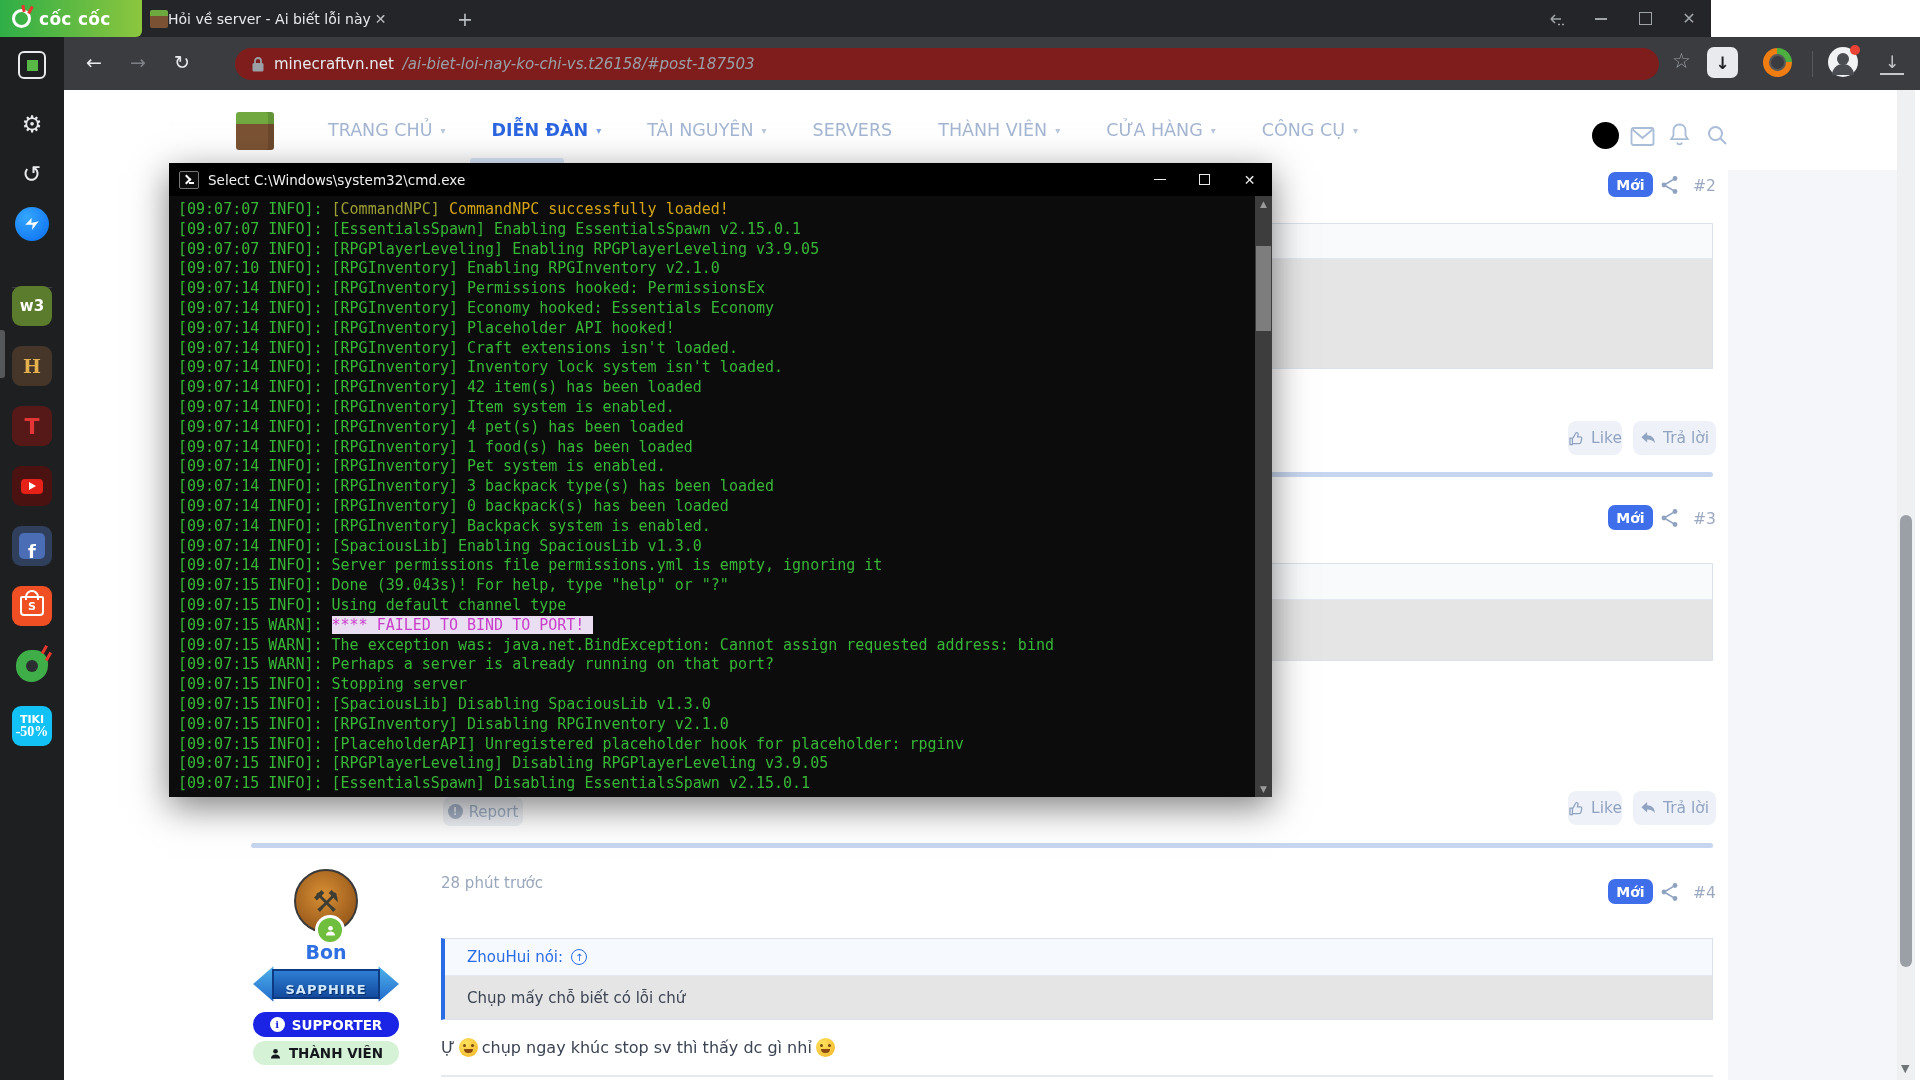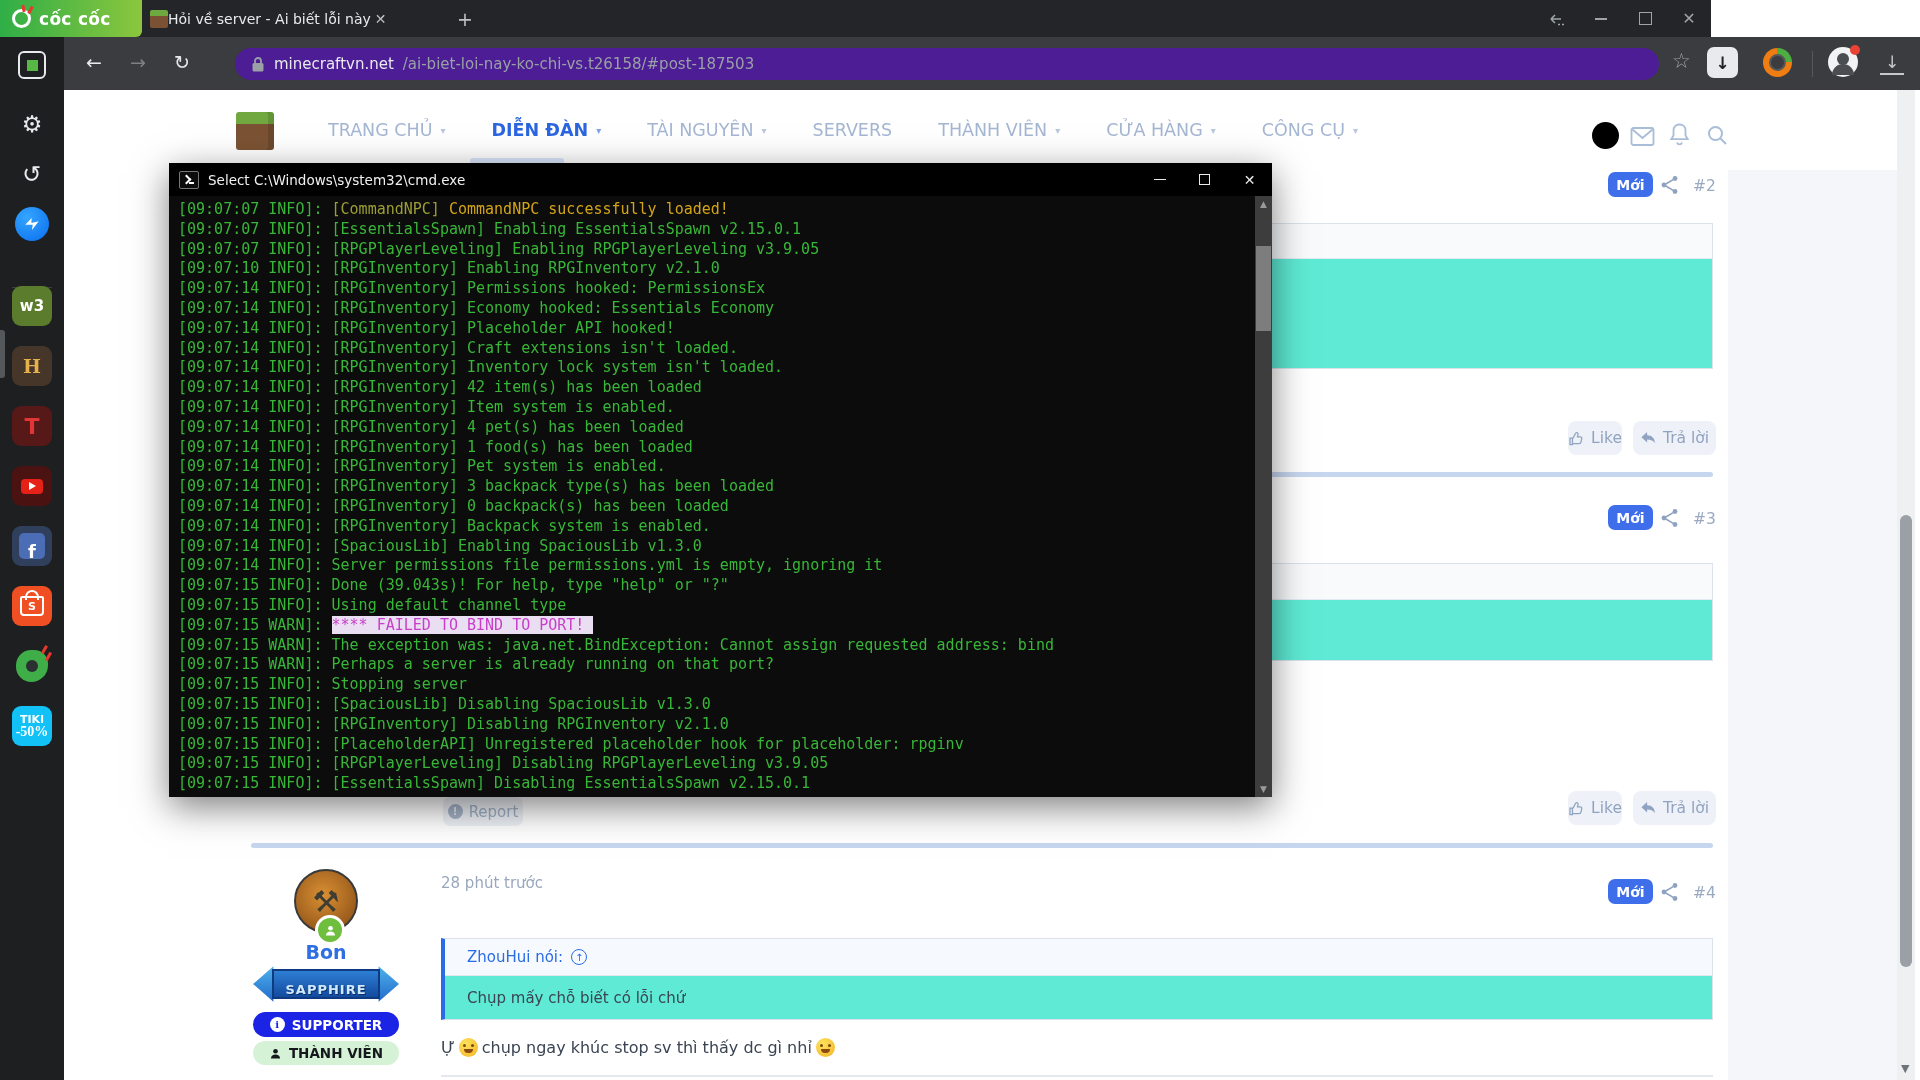--- a/index.html
+++ b/index.html
@@ -19,24 +19,24 @@
   .tab-title{font-size:14px;color:#e8eaed;max-width:250px;white-space:nowrap;overflow:hidden;}
   .tab-close{color:#bdc1c6;font-size:14px;margin-left:4px;cursor:default;}
   .newtab{position:absolute;left:452px;top:6px;width:26px;height:26px;color:#bdc1c6;font-size:19px;
           display:flex;align-items:center;justify-content:center;}
   .wctrls{position:absolute;right:0;top:0;height:37px;display:flex;align-items:center;}
   .wctrl{width:44px;height:37px;display:flex;align-items:center;justify-content:center;color:#9fa4a8;}
   .wc-min{width:12px;height:2px;background:#9fa4a8;}
   .wc-max{width:11px;height:11px;border:1.6px solid #9fa4a8;}
   .urlrow{position:absolute;left:64px;top:37px;width:1856px;height:53px;background:#3a3c40;z-index:29;}
   .navbtn{position:absolute;top:14px;font-size:19px;color:#dadce0;}
-  .urlpill{position:absolute;left:171px;top:11px;width:1424px;height:32px;background:#4c1d95;border-radius:16px;
+  .urlpill{position:absolute;left:171px;top:11px;width:1424px;height:32px;background:#7f1d1d;border-radius:16px;
            display:flex;align-items:center;padding-left:16px;box-sizing:border-box;gap:9px;}
   .url-domain{color:#e8eaed;font-size:15px;}
-  .url-path{color:#9aa0a6;font-size:15px;}
+  .url-path{color:#9aa0a6;font-size:15px;font-style:italic;}
   .dlbtn{position:absolute;left:1643px;top:10px;width:31px;height:31px;background:#e8eaed;border-radius:7px;
          display:flex;align-items:center;justify-content:center;color:#202124;font-size:17px;font-weight:bold;}
   .coccoc-ext{position:absolute;left:1699px;top:11px;width:29px;height:29px;border-radius:50%;
       background:conic-gradient(#4caf3f 0 90deg,#f07d12 90deg 360deg);display:flex;align-items:center;justify-content:center;}
   .coccoc-ext::before{content:"";width:13px;height:13px;border-radius:50%;background:#3a3c40;border:2px solid #56585c;}
   .chrome-divider{position:absolute;left:1748px;top:14px;width:1px;height:26px;background:#55585c;}
   .profile{position:absolute;left:1764px;top:10px;width:30px;height:30px;border-radius:50%;background:#f1f3f4;}
   .profile::before{content:"";position:absolute;left:9px;top:6px;width:12px;height:12px;border-radius:50%;background:#4a4d51;}
   .profile::after{content:"";position:absolute;left:4px;top:17px;width:22px;height:11px;border-radius:11px 11px 0 0;background:#4a4d51;}
   .profile-dot{position:absolute;left:1786px;top:8px;width:10px;height:10px;border-radius:50%;background:#ea4335;z-index:2;}
@@ -85,21 +85,21 @@
   .nav-indicator{position:absolute;left:470px;top:158px;width:94px;height:12px;background:#d9e6fb;border-radius:3px;}
   .hdr-avatar{position:absolute;left:1592px;top:122px;width:27px;height:27px;border-radius:50%;background:#000;}
   .hdr-ic{position:absolute;}
   
   .badge-moi{position:absolute;width:45px;height:25px;background:#3e6eea;border-radius:7px;color:#fff;
              font-weight:bold;font-size:14px;display:flex;align-items:center;justify-content:center;}
   .post-num{position:absolute;color:#9aa8c0;font-size:15.5px;}
   .btn-light{position:absolute;height:34px;background:#eef2f8;border-radius:8px;color:#90a3c1;font-size:15.5px;
              display:flex;align-items:center;justify-content:center;gap:7px;box-sizing:border-box;}
   .pdivider{position:absolute;left:251px;width:1462px;height:5px;background:#c7d6ef;border-radius:3px;}
-  .quote-box{position:absolute;left:441px;width:1272px;border:1px solid #dbe2ec;background:#5eead4;box-sizing:border-box;}
+  .quote-box{position:absolute;left:441px;width:1272px;border:1px solid #dbe2ec;background:#e5e5e5;box-sizing:border-box;}
   .quote-head{background:#f8fafc;border-bottom:1px solid #e3e9f1;}
   .q4{border-left:4px solid #2a6ce5;}
   .q4 .qh{height:36px;display:flex;align-items:center;gap:8px;padding-left:22px;background:#f6f9fd;border-bottom:1px solid #e3e9f1;color:#2a6ce5;font-size:15px;}
   .q4 .qb{height:44px;display:flex;align-items:center;padding-left:22px;color:#3b4453;font-size:15px;}
   .upcirc{width:16px;height:16px;border:1.5px solid #2a6ce5;border-radius:50%;font-size:10px;line-height:15px;text-align:center;color:#2a6ce5;box-sizing:border-box;}
   .timestamp{position:absolute;color:#99a7bc;font-size:15px;}
   .report{position:absolute;left:443px;top:797px;width:80px;height:29px;background:#eef1f6;border-radius:7px;
           display:flex;align-items:center;justify-content:center;gap:6px;color:#9fb0c6;font-size:15px;}
   .excirc{width:15px;height:15px;border-radius:50%;background:#a6b4c9;color:#eef1f6;font-size:10px;font-weight:bold;text-align:center;line-height:15px;}
   .avatar4{position:absolute;left:294px;top:869px;width:64px;height:64px;border-radius:50%;

